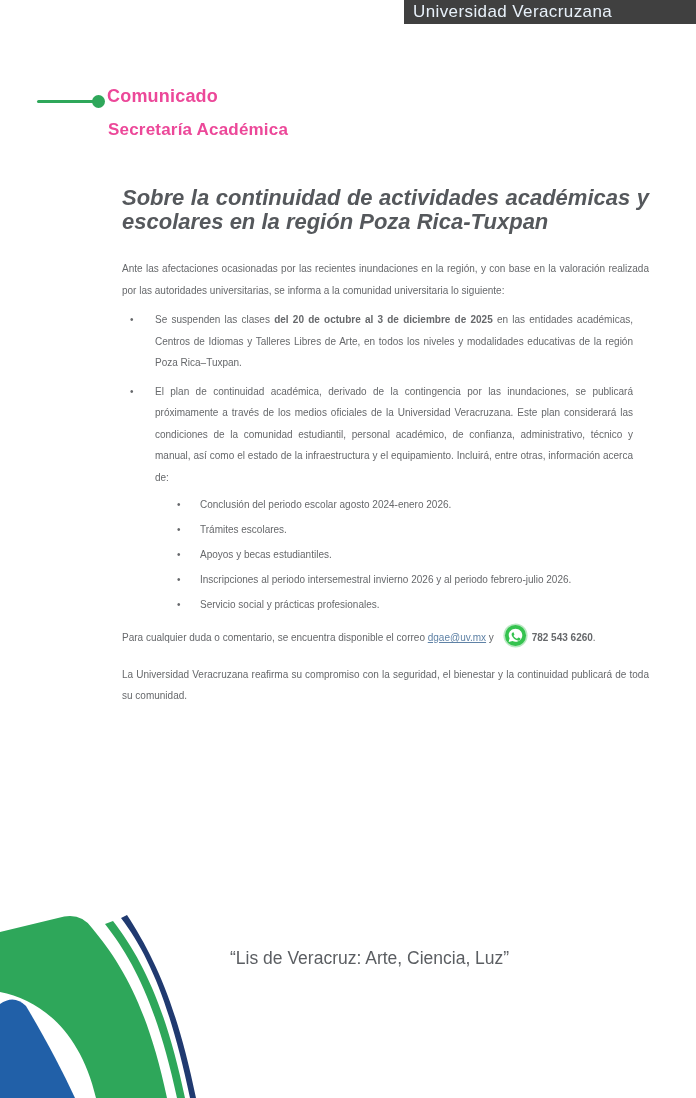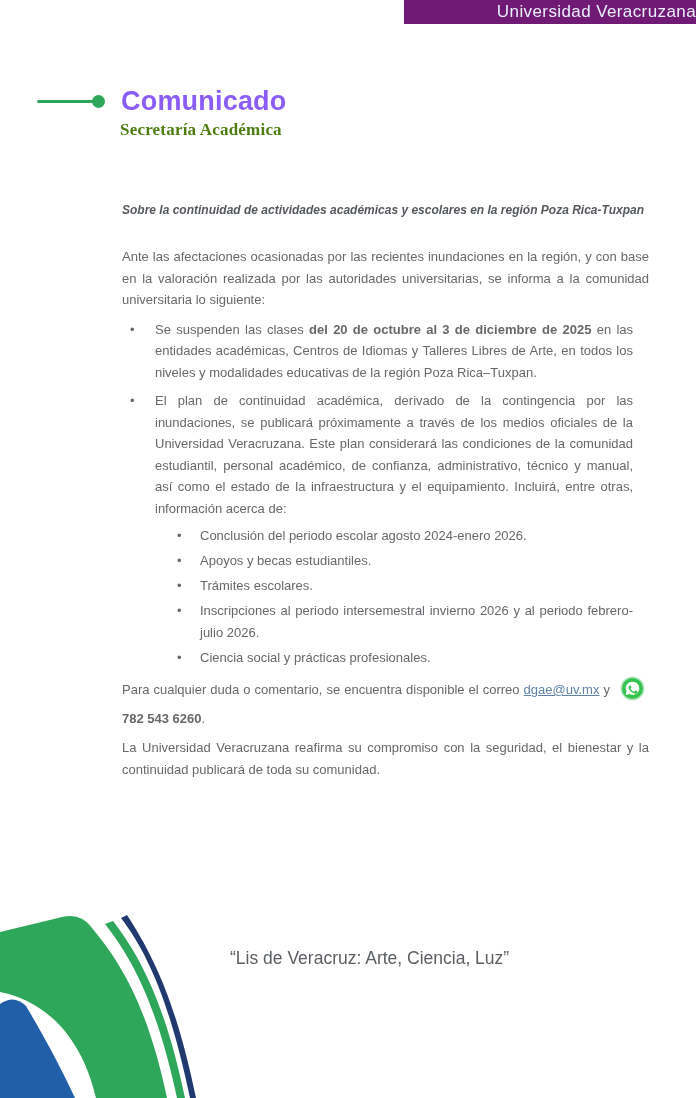--- a/index.html
+++ b/index.html
@@ -3,44 +3,44 @@
 <meta charset="utf-8">
 <style>
   html,body{margin:0;padding:0;}
   body{
     width:696px;height:1098px;position:relative;background:#ffffff;
     font-family:"Liberation Sans", sans-serif;color:#66686b;overflow:hidden;
   }
   
   .brandbar{
     position:absolute;top:0;left:404px;right:0;height:24px;
-    background:#701a75;color:#e8f1fa;display:flex;align-items:center;
-    padding-left:9px;font-size:17px;letter-spacing:0.4px;box-sizing:border-box;justify-content:flex-end;
+    background:#404040;color:#e8f1fa;display:flex;align-items:center;
+    padding-left:9px;font-size:17px;letter-spacing:0.4px;box-sizing:border-box;
   }
   
   .rule{
     position:absolute;left:37px;top:100px;width:58px;height:3px;background:#2ea75a;border-radius:2px;
   }
   .rule-dot{
     position:absolute;left:92px;top:95px;width:13px;height:13px;border-radius:50%;background:#2ea75a;
   }
   .h-main{
-    position:absolute;left:121px;top:86px;font-size:27px;font-weight:bold;color:#8b5cf6;letter-spacing:0.2px;
+    position:absolute;left:107px;top:86px;font-size:18px;font-weight:bold;color:#ec4899;letter-spacing:0.2px;
   }
   .h-sub{
-    position:absolute;left:120px;top:120px;font-size:17px;font-weight:bold;color:#4d7c0f;letter-spacing:0.2px;font-family:Liberation Serif, serif;
+    position:absolute;left:108px;top:120px;font-size:17px;font-weight:bold;color:#ec4899;letter-spacing:0.2px;
   }
   
   .content{position:absolute;left:122px;top:186px;width:527px;}
   .subject{
-    font-size:12px;font-weight:bold;font-style:italic;color:#55585c;
-    line-height:24px;text-align:justify;margin:12px 0 24px 0;
+    font-size:22px;font-weight:bold;font-style:italic;color:#55585c;
+    line-height:24px;text-align:justify;margin:0 0 24px 0;
   }
   p.body, li{
-    font-size:13px;line-height:21.5px;text-align:justify;color:#66686b;
+    font-size:10px;line-height:21.5px;text-align:justify;color:#66686b;
   }
   p.body{margin:0 0 8px 0;}
   ul.main-list{list-style:none;margin:2px 16px 0 0;padding:0;}
   ul.main-list > li{position:relative;padding-left:33px;margin-bottom:7px;}
   ul.main-list > li::before{
     content:"•";position:absolute;left:8px;top:0;color:#66686b;
   }
   ul.sub-list{list-style:none;margin:6px 0 0 0;padding:0;}
   ul.sub-list > li{position:relative;padding-left:45px;margin-bottom:3px;line-height:22px;}
   ul.sub-list > li::before{
@@ -73,24 +73,24 @@
 <div class="content">
   <p class="subject">Sobre la continuidad de actividades académicas y escolares en la región Poza Rica-Tuxpan</p>
 
   <p class="body">Ante las afectaciones ocasionadas por las recientes inundaciones en la región, y con base en la valoración realizada por las autoridades universitarias, se informa a la comunidad universitaria lo siguiente:</p>
 
   <ul class="main-list">
     <li><span>Se suspenden las clases </span><span class="bold">del 20 de octubre al 3 de diciembre de 2025</span><span> en las entidades académicas, Centros de Idiomas y Talleres Libres de Arte, en todos los niveles y modalidades educativas de la región Poza Rica–Tuxpan.</span></li>
     <li><span>El plan de continuidad académica, derivado de la  contingencia por las inundaciones, se publicará próximamente a través de los medios oficiales de la Universidad Veracruzana. Este plan considerará las condiciones de la comunidad estudiantil, personal académico, de confianza, administrativo, técnico y manual, así como el estado de la infraestructura y el equipamiento. Incluirá, entre otras, información acerca de:</span><span class="bold"></span><span></span>
       <ul class="sub-list">
         <li>Conclusión del periodo escolar agosto 2024-enero 2026.</li>
+        <li>Trámites escolares.</li>
         <li>Apoyos y becas estudiantiles.</li>
-        <li>Trámites escolares.</li>
         <li>Inscripciones al periodo intersemestral invierno 2026 y al periodo febrero-julio 2026.</li>
-        <li>Ciencia social y prácticas profesionales.</li>
+        <li>Servicio social y prácticas profesionales.</li>
       </ul>
     </li>
   </ul>
 
   <p class="body contact"><span>Para cualquier duda o comentario, se encuentra disponible el correo </span><a class="mail-link">dgae@uv.mx</a><span> y </span><span class="wa-icon"><svg width="25" height="25" viewBox="0 0 32 32">
       <circle cx="16" cy="16" r="15.5" fill="#b9e8c2"></circle>
       <circle cx="16" cy="16" r="13.5" fill="#35c34f"></circle>
       <path fill="#ffffff" d="M16 7.2c-4.8 0-8.7 3.7-8.7 8.3 0 1.5.42 2.9 1.15 4.1L7.2 24.4l5.1-1.3c1.1.57 2.36.9 3.7.9 4.8 0 8.7-3.7 8.7-8.4S20.8 7.2 16 7.2z"></path>
       <path fill="#35c34f" d="M12.9 11.8c.22-.01.47-.02.7.5.26.6.82 2 .9 2.15.07.15.12.33.02.53-.1.2-.15.32-.3.5-.15.17-.32.39-.45.52-.15.15-.3.31-.13.6.17.3.76 1.24 1.63 2 1.12.99 2.07 1.3 2.36 1.44.3.15.47.13.64-.07.17-.2.74-.85.93-1.14.2-.3.39-.25.65-.15.26.1 1.67.78 1.96.92.28.14.47.21.54.33.07.12.07.68-.16 1.33-.23.66-1.35 1.3-1.87 1.35-.52.05-1.0.24-3.37-.7-2.85-1.12-4.64-4.04-4.78-4.23-.14-.18-1.14-1.5-1.14-2.87 0-1.36.72-2.03.97-2.31.25-.28.55-.35.73-.35z"></path>
     </svg></span><span class="bold">782 543 6260</span><span>.</span></p>

